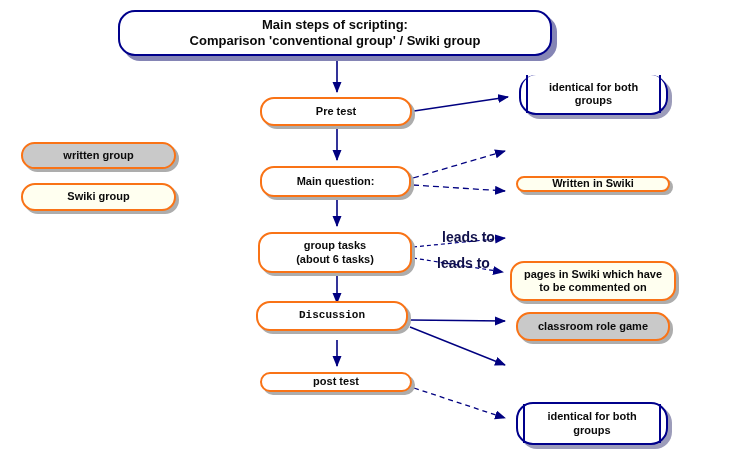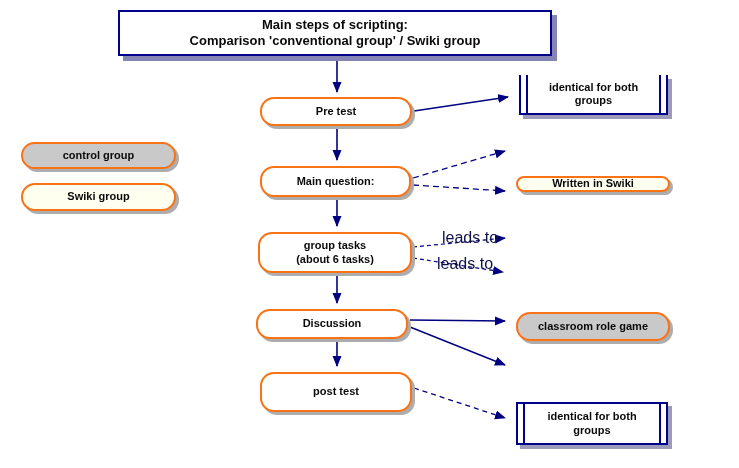--- a/index.html
+++ b/index.html
@@ -4,21 +4,21 @@
 <style>
   html,body{margin:0;padding:0;background:#ffffff;}
   .stage{
     position:relative;width:739px;height:468px;background:#ffffff;overflow:hidden;
     font-family:"Liberation Sans","DejaVu Sans",sans-serif;color:#111111;
   }
   .stage svg{position:absolute;left:0;top:0;z-index:1;}
   .box{
     position:absolute;z-index:2;display:flex;align-items:center;justify-content:center;
     text-align:center;font-weight:bold;font-size:11px;line-height:1.2;white-space:pre-line;
-    box-sizing:border-box;color:#0a0a0a;
+    box-sizing:border-box;color:#0a0a0a;border-radius:17px;
   }
   .titlebox{
     border:2px solid #00008b;background:#ffffff;font-size:13px;
     box-shadow:5px 5px 0 #8585b5;
   }
   .pill{
     border:2px solid #f97316;border-radius:14px;background:#ffffff;
     box-shadow:3px 3px 0 #adadad;
   }
   .pill.gray{background:#c9c9c9;}
@@ -26,21 +26,21 @@
   .rect{
     border:2px solid #00008b;background:#ffffff;box-shadow:4px 4px 0 #9c9cba;
   }
   .rect::before,.rect::after{
     content:"";position:absolute;top:0;bottom:0;width:2px;background:#00008b;
   }
   .rect::before{left:5px;}
   .rect::after{right:5px;}
   .rect.notop{border-top:none;}
   .edgelabel{
-    position:absolute;z-index:3;font-size:16px;color:#10104a;font-weight:normal;
+    position:absolute;z-index:3;font-size:14px;color:#10104a;font-weight:bold;
     white-space:nowrap;
   }
 </style>
 </head>
 <body>
 
 <div class="stage">
 
   <svg width="739" height="468" viewBox="0 0 739 468">
     <defs>
@@ -61,33 +61,35 @@
     <path d="M413,247 L505,238" stroke="#000080" stroke-width="1.2" stroke-dasharray="4,3" fill="none" marker-end="url(#ah)"></path>
     <path d="M413,258 L503,272" stroke="#000080" stroke-width="1.2" stroke-dasharray="4,3" fill="none" marker-end="url(#ah)"></path>
     <path d="M410,320 L505,321" stroke="#000080" stroke-width="1.4" fill="none" marker-end="url(#ah)"></path>
     <path d="M410,327 L505,365" stroke="#000080" stroke-width="1.4" fill="none" marker-end="url(#ah)"></path>
     <path d="M414,388 L505,418" stroke="#000080" stroke-width="1.3" stroke-dasharray="5,4" fill="none" marker-end="url(#ah)"></path>
   </svg>
 
   <div class="box titlebox" style="left:118px;top:10px;width:434px;height:46px;">Main steps of scripting:
 Comparison 'conventional group' / Swiki group</div>
 
-  <div class="box pill gray" style="left:21px;top:142px;width:155px;height:27px;">control group</div>
+  <div class="box pill gray" style="left:21px;top:142px;width:155px;height:27px;">written group</div>
   <div class="box pill ivory" style="left:21px;top:183px;width:155px;height:28px;">Swiki group</div>
 
   <div class="box pill" style="left:260px;top:97px;width:152px;height:29px;">Pre test</div>
   <div class="box pill" style="left:260px;top:166px;width:151px;height:31px;">Main question:</div>
   <div class="box pill" style="left:258px;top:232px;width:154px;height:41px;">group tasks
 (about 6 tasks)</div>
-  <div class="box pill" style="left:256px;top:309px;width:152px;height:30px;">Discussion</div>
-  <div class="box pill" style="left:260px;top:372px;width:152px;height:40px;">post test</div>
+  <div class="box pill" style="left:256px;top:301px;width:152px;height:30px;font-family:Liberation Mono, monospace;">Discussion</div>
+  <div class="box pill" style="left:260px;top:372px;width:152px;height:20px;">post test</div>
 
   <div class="box rect notop" style="left:519px;top:75px;width:149px;height:40px;">identical for both
 groups</div>
   <div class="box pill ivory" style="left:516px;top:176px;width:154px;height:16px;">Written in Swiki</div>
+  <div class="box pill ivory" style="left:510px;top:261px;width:166px;height:40px;">pages in Swiki which have
+to be commented on</div>
   <div class="box pill gray" style="left:516px;top:312px;width:154px;height:29px;">classroom role game</div>
   <div class="box rect" style="left:516px;top:402px;width:152px;height:43px;">identical for both
 groups</div>
 
   <div class="edgelabel" style="left:442px;top:229px;">leads to</div>
   <div class="edgelabel" style="left:437px;top:255px;">leads to</div>
 
 </div>
 
 </body></html>

